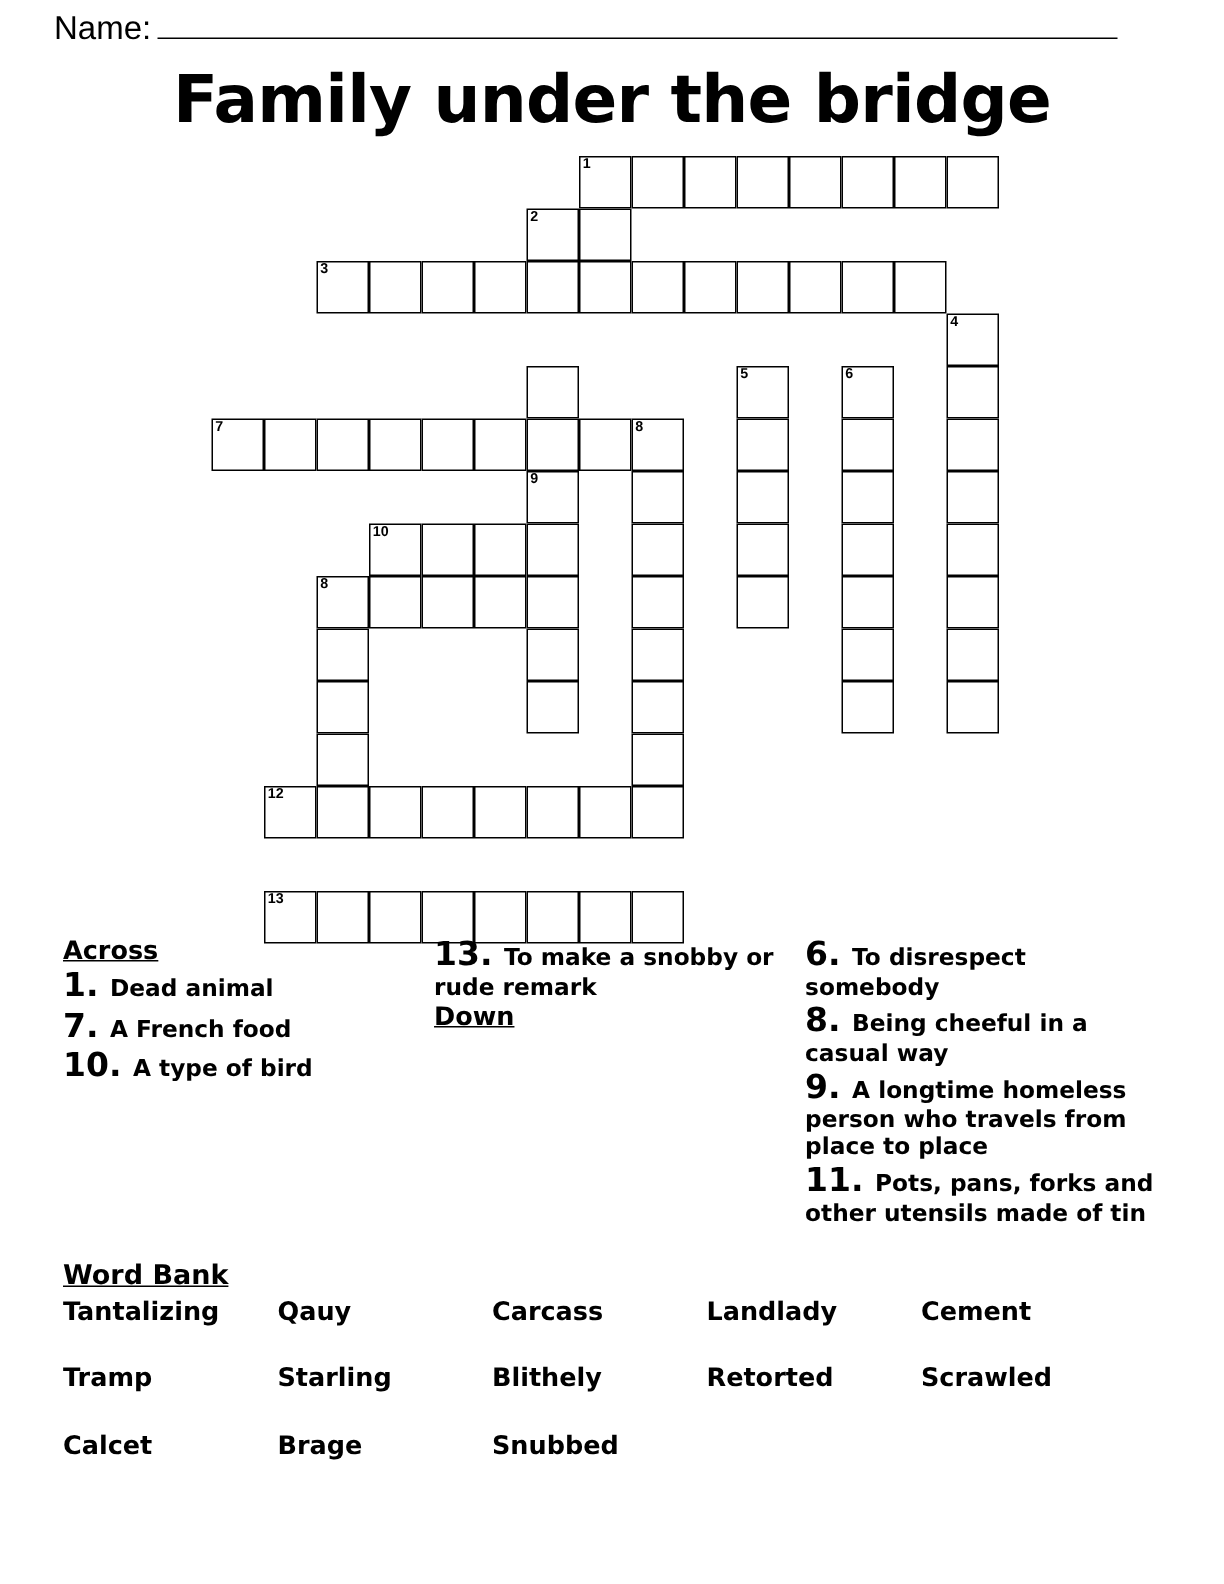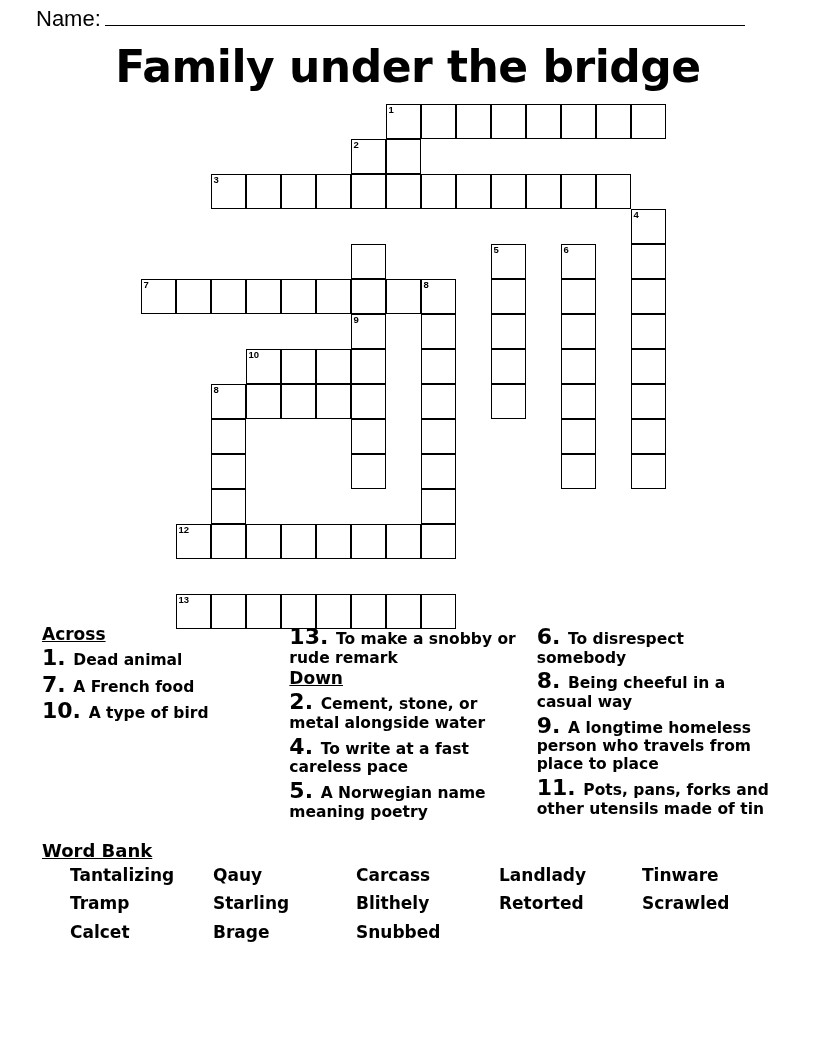--- a/index.html
+++ b/index.html
@@ -121,22 +121,21 @@
   .wb-head {
     font-family: "DejaVu Sans", sans-serif;
     font-weight: bold;
     font-size: 18px;
     text-decoration: underline;
     margin-bottom: 4px;
   }
   .wb-grid {
     display: grid;
     grid-template-columns: 143px 143px 143px 143px 150px;
-    row-gap: 8px;
-    margin-left: 28px;
+    row-gap: 24px;
   }
   .wb-word {
     font-family: "DejaVu Sans", sans-serif;
     font-weight: bold;
     font-size: 17px;
     line-height: 1.2;
   }
 </style>
 </head>
 <body>
@@ -275,44 +274,39 @@
           <div class="clue"><span class="n">1. </span><span>Dead animal</span></div>
           <div class="clue"><span class="n">7. </span><span>A French food</span></div>
           <div class="clue"><span class="n">10. </span><span>A type of bird</span></div>
         </div>
     </div>
     <div class="clue-col c2">
       <div>
           <div class="clue"><span class="n">13. </span><span>To make a snobby or rude remark</span></div>
         </div>
       <div class="sec-head">Down</div>
-      <div>
-          <div class="clue"><span class="n">2. </span><span>Cement, stone, or metal alongside water</span></div>
-          <div class="clue"><span class="n">4. </span><span>To write at a fast careless pace</span></div>
-          <div class="clue"><span class="n">5. </span><span>A Norwegian name meaning poetry</span></div>
-        </div>
     </div>
     <div class="clue-col c3">
       <div>
           <div class="clue"><span class="n">6. </span><span>To disrespect somebody</span></div>
           <div class="clue"><span class="n">8. </span><span>Being cheeful in a casual way</span></div>
           <div class="clue"><span class="n">9. </span><span>A longtime homeless person who travels from place to place</span></div>
           <div class="clue"><span class="n">11. </span><span>Pots, pans, forks and other utensils made of tin</span></div>
         </div>
     </div>
   </div>
 
   <div class="wordbank">
     <div class="wb-head">Word Bank</div>
     <div class="wb-grid">
         <div class="wb-word">Tantalizing</div>
         <div class="wb-word">Qauy</div>
         <div class="wb-word">Carcass</div>
         <div class="wb-word">Landlady</div>
-        <div class="wb-word">Tinware</div>
+        <div class="wb-word">Cement</div>
         <div class="wb-word">Tramp</div>
         <div class="wb-word">Starling</div>
         <div class="wb-word">Blithely</div>
         <div class="wb-word">Retorted</div>
         <div class="wb-word">Scrawled</div>
         <div class="wb-word">Calcet</div>
         <div class="wb-word">Brage</div>
         <div class="wb-word">Snubbed</div>
       </div>
   </div>

